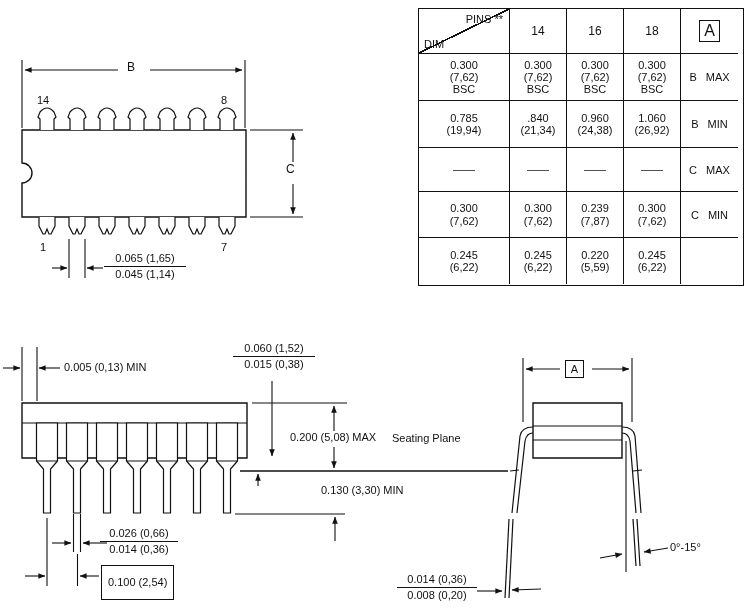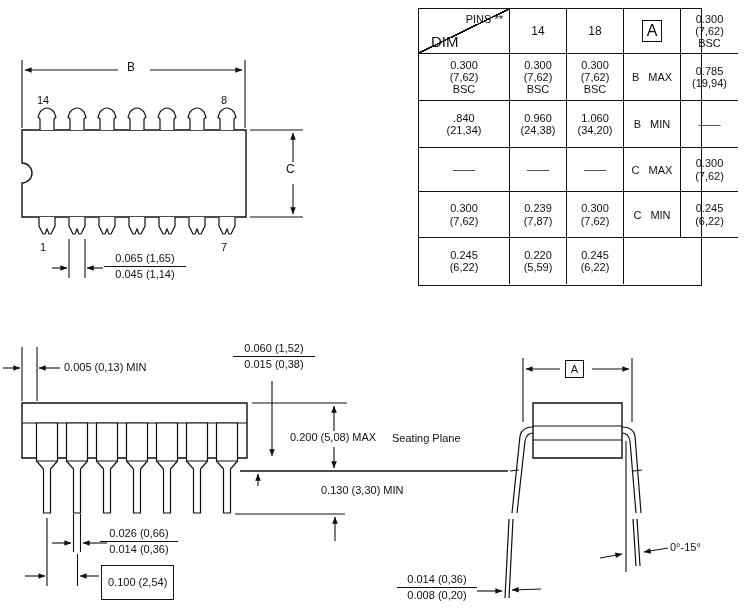--- a/index.html
+++ b/index.html
@@ -8,32 +8,32 @@
   #linework{position:absolute;left:0;top:0;}
   .lbl{position:absolute;font-size:11px;color:#111;white-space:nowrap;line-height:1.1;}
   .big{font-size:12px;}
   .frac{position:absolute;text-align:center;font-size:11px;line-height:1.18;color:#111;}
   .frac .bar{border-top:1.2px solid #111;margin:1px 0 1px 0;height:0;}
   .pbox{position:absolute;border:1.3px solid #111;font-size:11px;line-height:17px;height:17px;
         padding:8px 6px;text-align:center;background:#fff;}
   .abox{position:absolute;border:1.2px solid #111;width:17px;height:16px;font-size:11px;
         display:flex;align-items:center;justify-content:center;background:#fff;}
   
-  .tbl{position:absolute;left:418px;top:8px;width:284px;height:278px;border:1.5px solid #111;
+  .tbl{position:absolute;left:418px;top:8px;width:326px;height:278px;border:1.5px solid #111;
        display:grid;grid-template-columns:91px 57px 57px 57px 57px;
        grid-template-rows:45px 47px 47px 44px 46px 46px;background:#fff;box-sizing:border-box;}
   .tbl>div{border-right:1.2px solid #111;border-bottom:1.2px solid #111;position:relative;
            display:flex;align-items:center;justify-content:center;box-sizing:border-box;}
   .tbl>div:nth-child(5n){border-right:none;}
   .tbl>div:nth-child(n+26){border-bottom:none;}
   .diag{background:linear-gradient(to bottom right,
         rgba(0,0,0,0) calc(50% - 0.8px), #111 calc(50% - 0.8px),
         #111 calc(50% + 0.8px), rgba(0,0,0,0) calc(50% + 0.8px));}
   .pins-lbl{position:absolute;top:4px;right:6px;font-size:11px;}
-  .dim-lbl{position:absolute;bottom:3px;left:12px;font-size:15px;margin-top:42px;}
+  .dim-lbl{position:absolute;bottom:3px;left:5px;font-size:11px;margin-top:42px;}
   .colhead{font-size:12px;}
   .rowlab{font-size:11px;display:flex;gap:9px;}
   .cellbox{display:flex;flex-direction:column;align-items:center;justify-content:center;
            font-size:11px;line-height:1.12;}
   .inbox{border:1.2px solid #111;padding:1px 4px;}
 </style>
 </head>
 <body>
 
 <div id="stage">
@@ -188,20 +188,21 @@
     <span>0.008 (0,20)</span>
   </div>
 
   <div class="tbl">
 
     <div class="diag">
       <span class="pins-lbl">PINS **</span>
       <span class="dim-lbl">DIM</span>
     </div>
     <div class="colhead">14</div>
+    <div class="colhead">16</div>
     <div class="colhead">18</div>
 
     <div>
         <span class="inbox">A</span>
       </div>
     <div class="cellbox">
         <span>0.300</span>
         <span>(7,62)</span>
         <span>BSC</span>
       </div>
@@ -234,21 +235,21 @@
     <div class="cellbox">
         <span>.840</span>
         <span>(21,34)</span>
       </div>
     <div class="cellbox">
         <span>0.960</span>
         <span>(24,38)</span>
       </div>
     <div class="cellbox">
         <span>1.060</span>
-        <span>(34,20)</span>
+        <span>(26,92)</span>
       </div>
 
     <div>
         <span class="rowlab">
           <span>B</span>
           <span>MIN</span>
         </span>
       </div>
     <div class="cellbox">
         <span>——</span>

